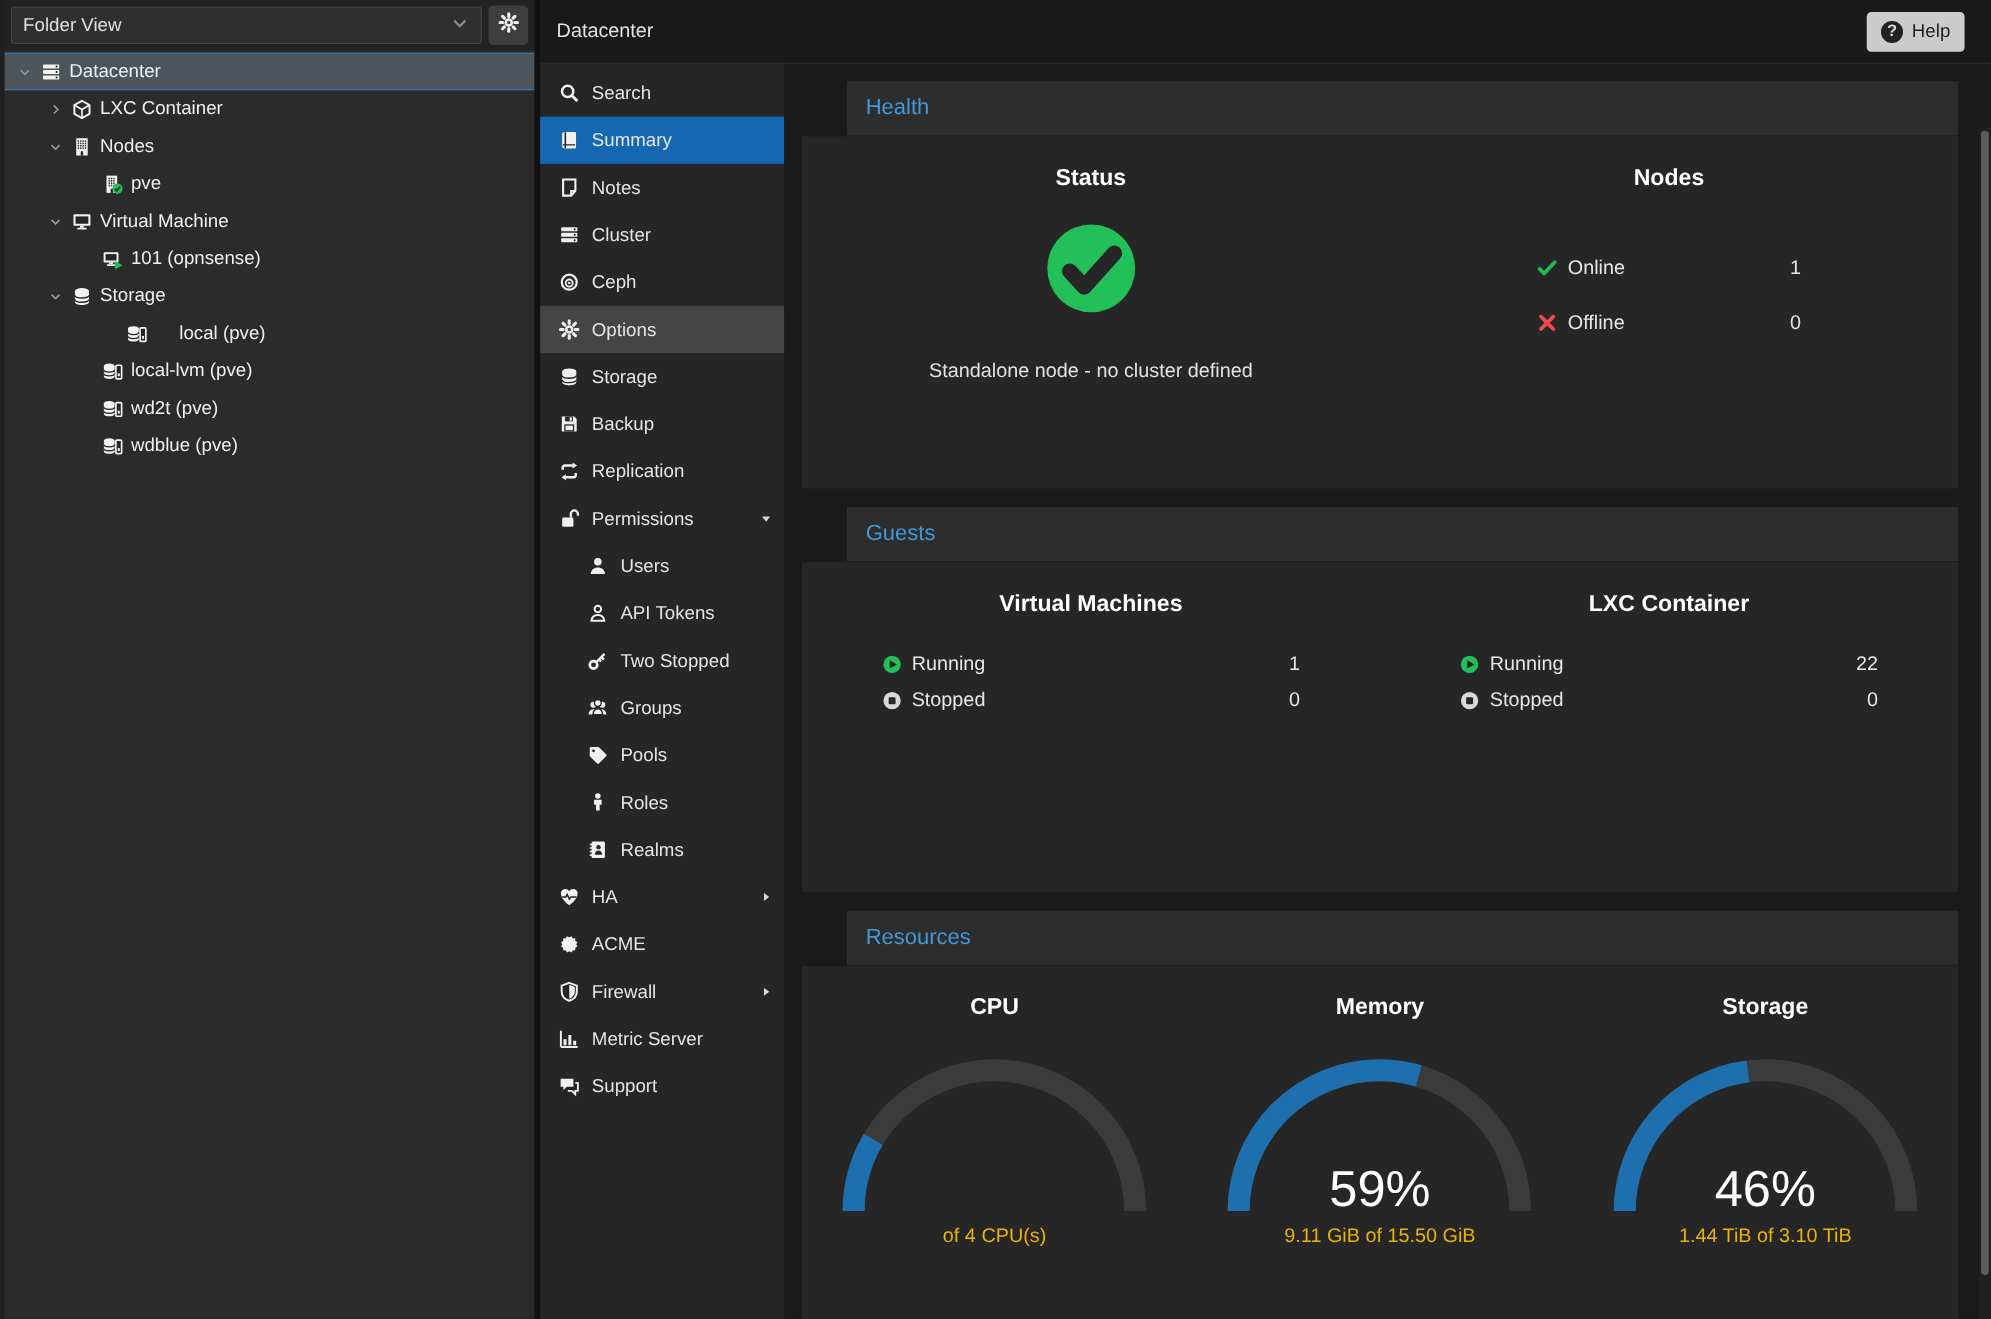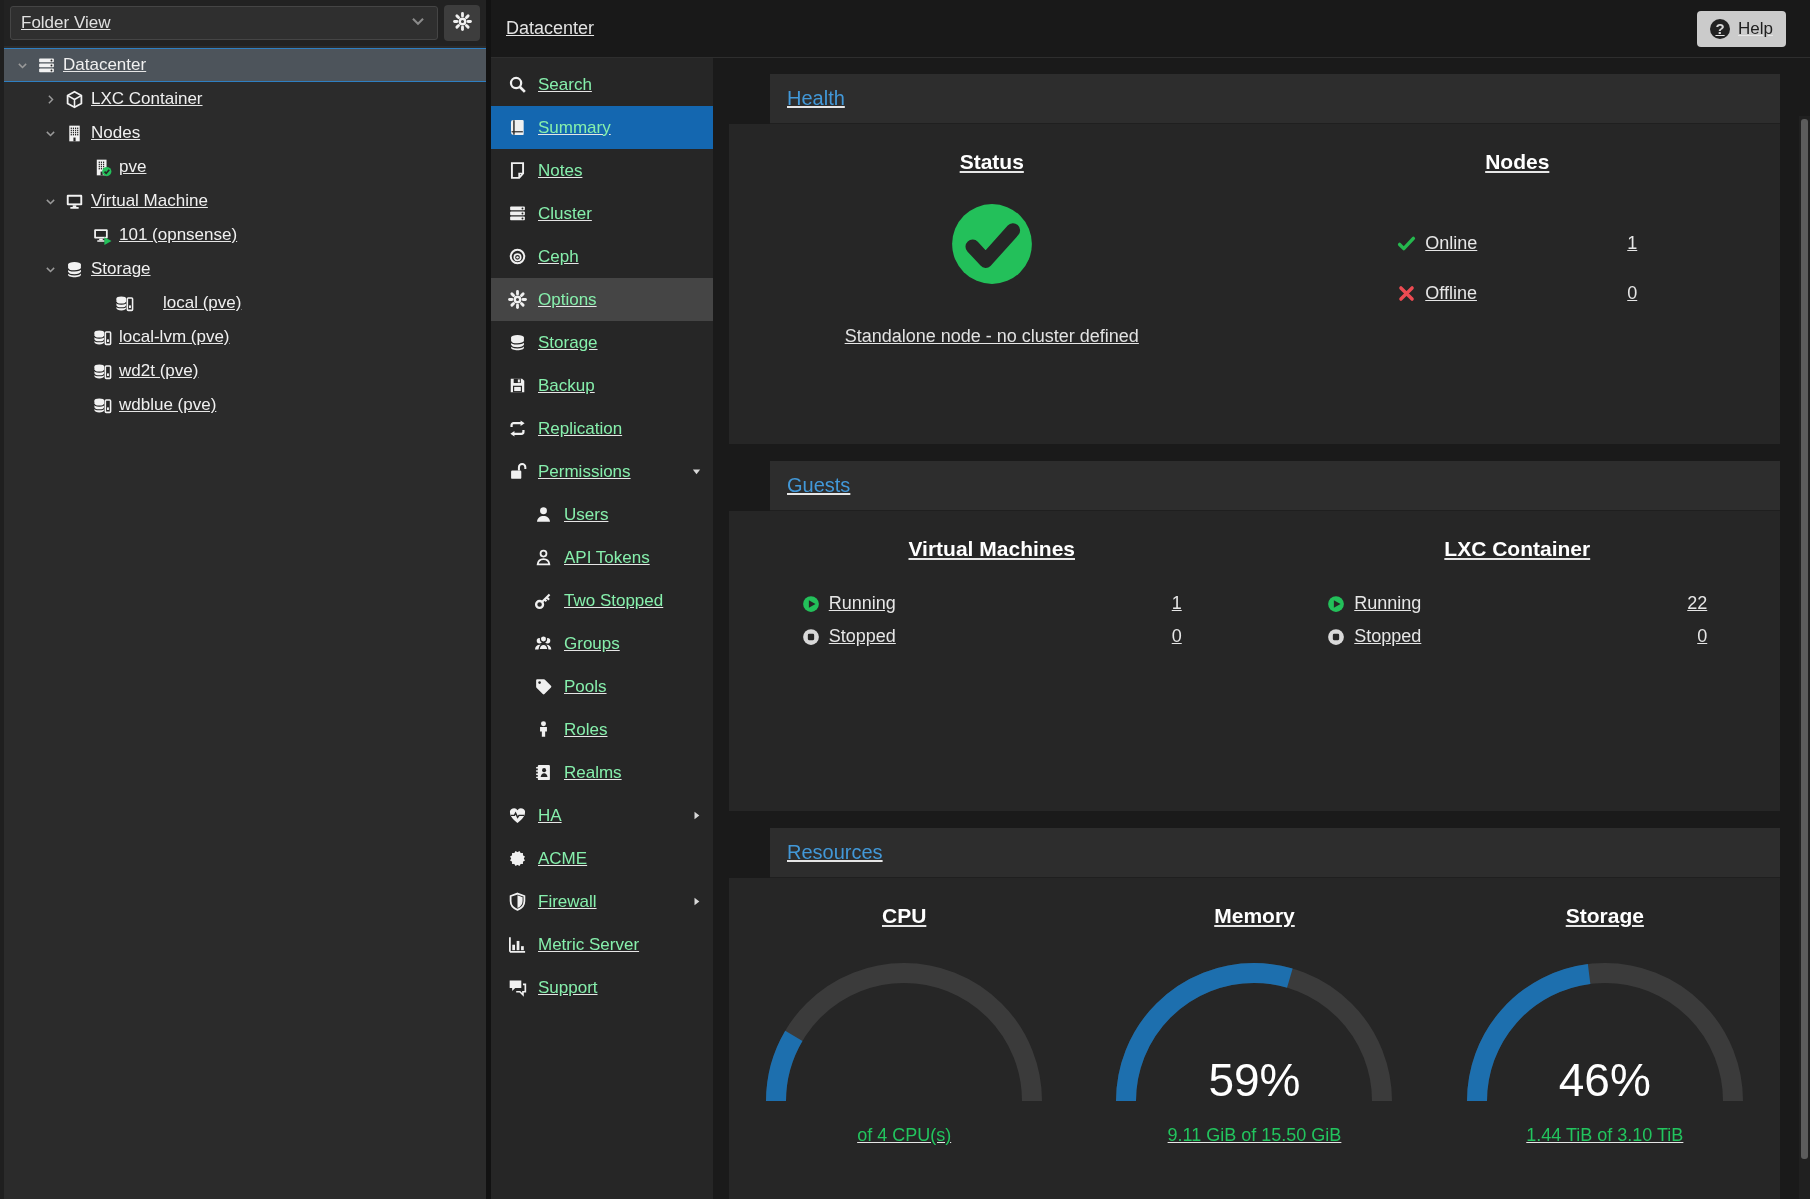--- a/index.html
+++ b/index.html
@@ -1,18 +1,18 @@
 <!DOCTYPE html>
 <html><head>
 <meta charset="utf-8">
 <style>
   * { margin:0; padding:0; box-sizing:border-box; }
   html,body { width:1810px; height:1199px; overflow:hidden; background:#1a1a1a;
     font-family:"Liberation Sans", sans-serif; color:#e6e6e6; }
-  .app { display:grid; grid-template-columns:486px 5px 1fr; width:1810px; height:1199px;text-decoration:underline; }
+  .app { display:grid; grid-template-columns:486px 5px 1fr; width:1810px; height:1199px; }
 
   
   .left-panel { background:#2b2b2b; display:flex; flex-direction:column; overflow:hidden; border-left:4px solid #1f1f1f;}
   .left-topbar { height:46px; background:#222; display:flex; align-items:center; padding:5px 6px; gap:6px; }
   .view-select { flex:1; height:34px; background:#2f2f2f; border:1px solid #454545; border-radius:3px;
     display:flex; align-items:center; padding:0 10px; font-size:17px; color:#e0e0e0; }
   .view-select .spacer { flex:1; }
   .view-select .icon { color:#8a8a8a; }
   .gear-btn { width:36px; height:36px; background:#3d3d3d; border-radius:4px; display:flex;
     align-items:center; justify-content:center; color:#f0f0f0; }
@@ -34,21 +34,21 @@
   .help-btn { margin-right:24px; height:36px; background:#cbcbcb; color:#1e1e1e; border-radius:4px;
     display:flex; align-items:center; gap:8px; padding:0 13px; font-size:17px; }
   .help-q { width:20px; height:20px; border-radius:50%; background:#222; color:#d8d8d8; font-size:15px;
     font-weight:bold; display:flex; align-items:center; justify-content:center; }
 
   .right-body { flex:1; display:flex; overflow:hidden; }
 
   
   .nav { width:222px; flex:0 0 222px; background:#262626; padding-top:5px; }
   .nav-row { height:43px; display:flex; align-items:center; padding:0 10px 0 16px; gap:11px;
-    font-size:17px; color:#86efac; }
+    font-size:17px; color:#e5e5e5; }
   .nav-row .icon { width:20px; display:flex; justify-content:center; color:#f0f0f0; }
   .nav-row.selected { background:#1467b0; }
   .nav-row.hover { background:#454545; }
   .nav-row.sub { padding-left:42px; }
   .nav-row .lbl { flex:1; }
   .nav-row .expand { color:#d8d8d8; display:flex; }
 
   
   .content { flex:1; background:#1a1a1a; padding:16px 30px 0 16px; position:relative; overflow:hidden; }
   .panel { margin-bottom:17px; }
@@ -71,21 +71,21 @@
   .guest-col { flex:1; display:flex; flex-direction:column; align-items:center; }
   .guest-rows { margin-top:26px; width:380px; }
   .guest-row { height:33px; display:flex; align-items:center; gap:9px; font-size:18px; }
   .guest-row .val { margin-left:auto; }
   .guest-row .icon { display:flex; }
 
   .resources-body { height:340px; display:flex; }
   .gauge-col { flex:1; display:flex; flex-direction:column; align-items:center; }
   .gauge-wrap { position:relative; margin-top:26px; width:290px; height:155px; }
   .gauge-pct { position:absolute; left:0; right:0; bottom:2px; text-align:center; font-size:46px; color:#fff; }
-  .gauge-sub { margin-top:16px; font-size:18px; color:#22c55e; }
+  .gauge-sub { margin-top:4px; font-size:18px; color:#eab308; }
 
   .scrollbar { position:absolute; top:58px; right:0; bottom:0; width:11px; background:#202020; }
   .scroll-thumb { position:absolute; top:3px; left:2px; width:7px; height:96%; background:#5c5c5c; border-radius:3px; }
 </style>
 </head>
 <body>
 
 <div class="app">
 
   <div class="left-panel">

